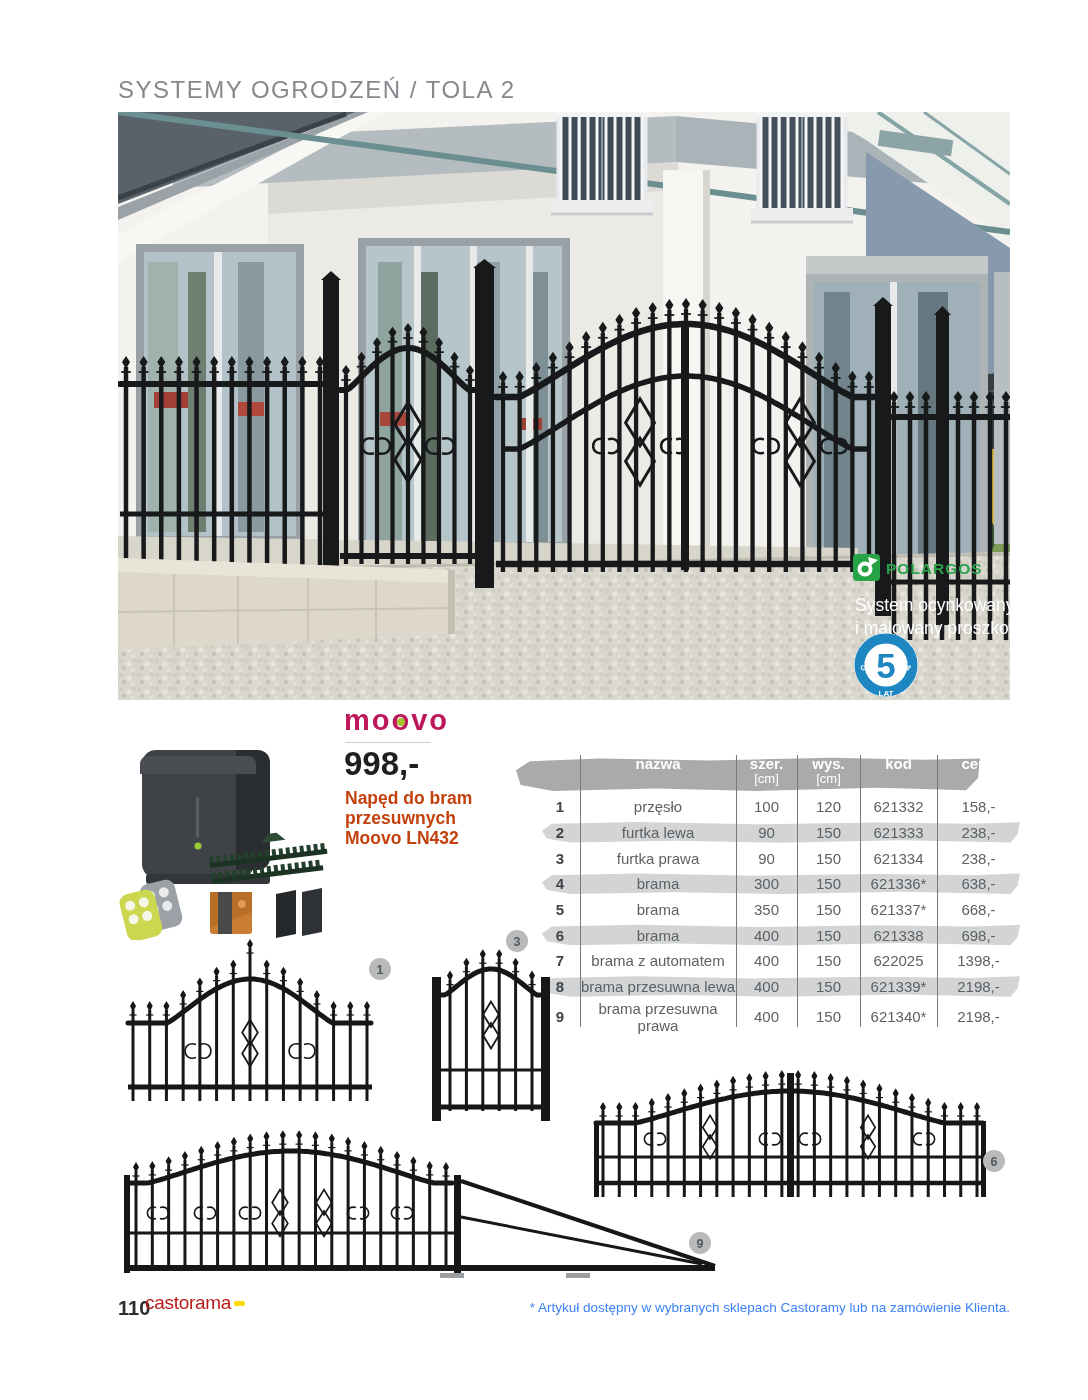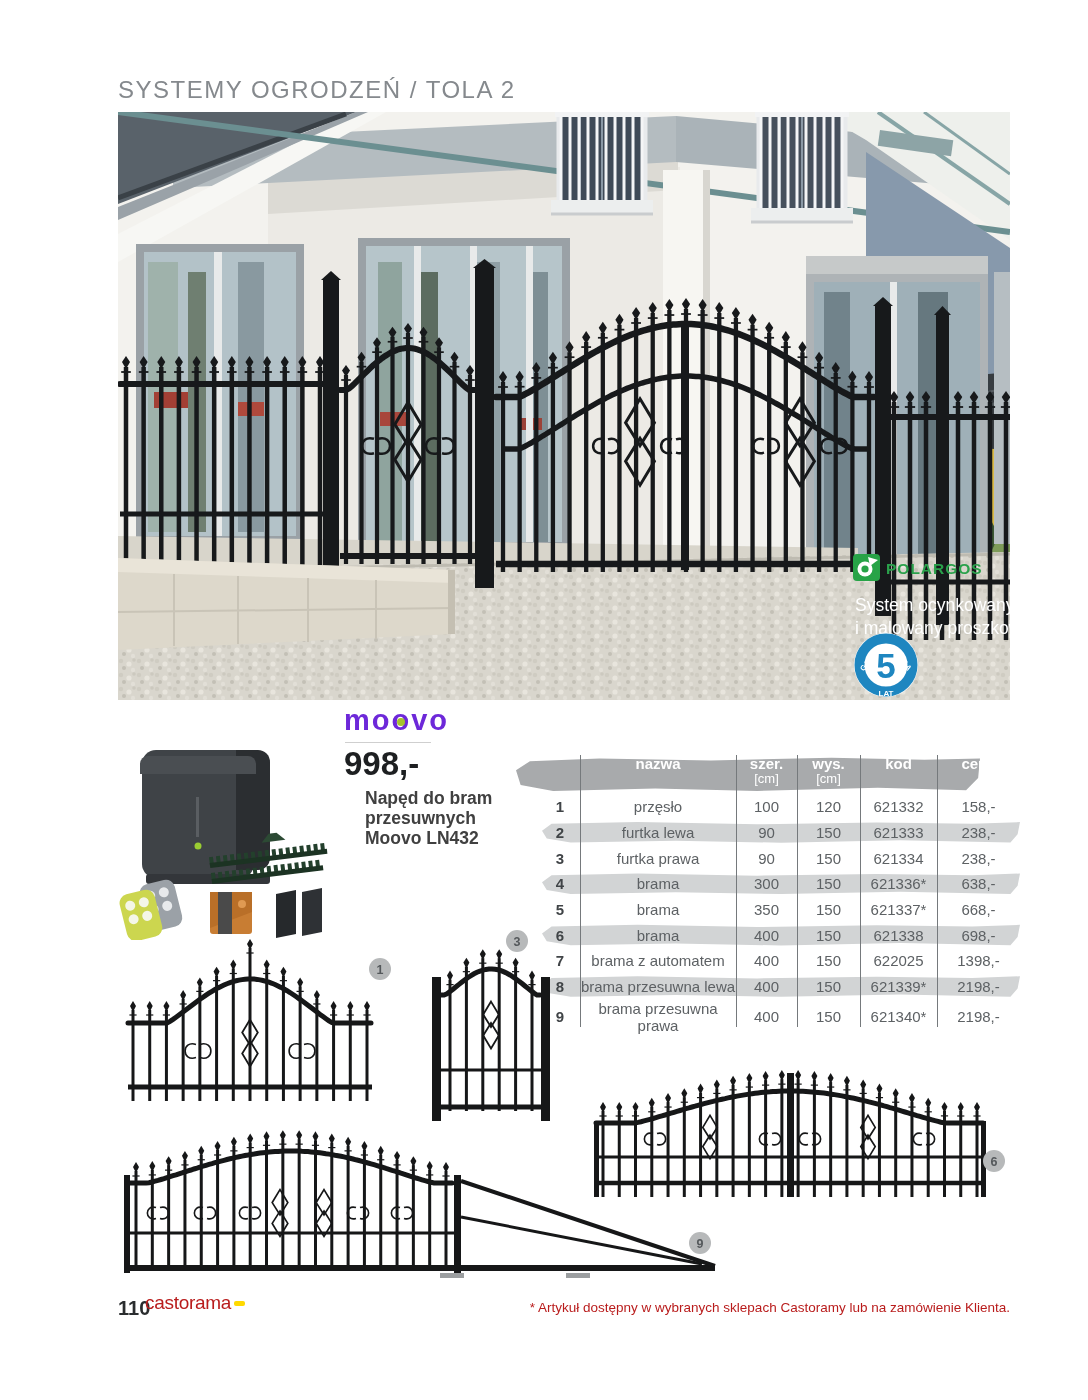--- a/index.html
+++ b/index.html
@@ -2,28 +2,28 @@
 <html><head>
 <meta charset="utf-8">
 <style>
   html,body{margin:0;padding:0;background:#ffffff;}
   .page{position:relative;width:1088px;height:1400px;background:#ffffff;overflow:hidden;
         font-family:"Liberation Sans", sans-serif;color:#3c4043;}
   .page-title{position:absolute;left:118px;top:76px;font-size:24px;letter-spacing:1.5px;
               color:#85898d;font-weight:400;white-space:nowrap;}
   .photo-wrap{position:absolute;left:118px;top:112px;width:892px;height:588px;overflow:hidden;background:#7dd3fc;}
   
-  .brand{position:absolute;left:344px;top:706px;font-size:29px;font-weight:bold;color:#6d28d9;
+  .brand{position:absolute;left:344px;top:706px;font-size:29px;font-weight:bold;color:#be185d;
          letter-spacing:2px;line-height:1;}
   .o-dot{position:relative;display:inline-block;}
   .o-dot::after{content:'';position:absolute;left:50%;top:56%;width:8px;height:8px;margin:-4px 0 0 -4px;
                 border-radius:50%;background:#a6c32d;}
   .brand-rule{position:absolute;left:345px;top:742px;width:86px;height:1px;background:#cfcfcf;}
   .price{position:absolute;left:344px;top:747px;font-size:33px;font-weight:bold;color:#1d1f21;line-height:1;}
-  .prod-name{position:absolute;left:345px;top:788px;font-size:17.5px;font-weight:bold;color:#404040;line-height:20px;margin-left:20px;}
+  .prod-name{position:absolute;left:345px;top:788px;font-size:17.5px;font-weight:bold;color:#c2410c;line-height:20px;}
   .prod-desc{position:absolute;left:345px;top:850px;font-size:15px;color:#6e7275;line-height:19.5px;}
   .kit-wrap{position:absolute;left:118px;top:742px;width:212px;height:198px;}
   
   .ftable{position:absolute;left:540px;top:756px;width:480px;height:272px;font-size:15px;color:#5d6164;}
   .t-head{position:absolute;left:40px;top:0;width:440px;height:36px;display:grid;
           grid-template-columns:156px 61px 63px 77px 83px;z-index:1;}
   .t-head-bg{position:absolute;left:-24px;top:1px;width:464px;height:35px;background:#a8aaac;
              clip-path:polygon(0% 38%,3% 12%,18% 4%,42% 10%,68% 2%,88% 8%,100% 4%,99.6% 60%,97% 95%,78% 88%,52% 97%,30% 90%,8% 97%,1% 80%);}
   .h-cell{position:relative;display:flex;flex-direction:column;align-items:center;
           color:#ffffff;font-weight:bold;font-size:15px;line-height:15px;}
@@ -37,21 +37,21 @@
   .c-no{font-weight:bold;color:#404447;}
   .t-div{position:absolute;top:-1px;height:272px;width:1px;background:#75797c;z-index:2;}
   
   .diagrams{position:absolute;left:110px;top:925px;width:910px;height:370px;}
   
   .page-num{position:absolute;left:118px;top:1297px;font-size:20px;font-weight:bold;color:#2a2d2f;}
   .cast-logo{position:absolute;left:145px;top:1292px;font-size:19px;font-weight:normal;color:#b91c1c;
              letter-spacing:-0.3px;}
   .cast-flag{display:inline-block;width:11px;height:5px;background:#ffd900;border-radius:2px;
              margin-left:3px;margin-bottom:3px;}
-  .footnote{position:absolute;right:78px;top:1300px;font-size:13.5px;color:#b91c1c;}
+  .footnote{position:absolute;right:78px;top:1300px;font-size:13.5px;color:#3b82f6;}
   svg text{font-family:"Liberation Sans", sans-serif;}
 </style>
 </head>
 <body>
 
 <div class="page">
 
   <div class="page-title">SYSTEMY OGRODZEŃ / TOLA 2</div>
 
   <div class="photo-wrap">

